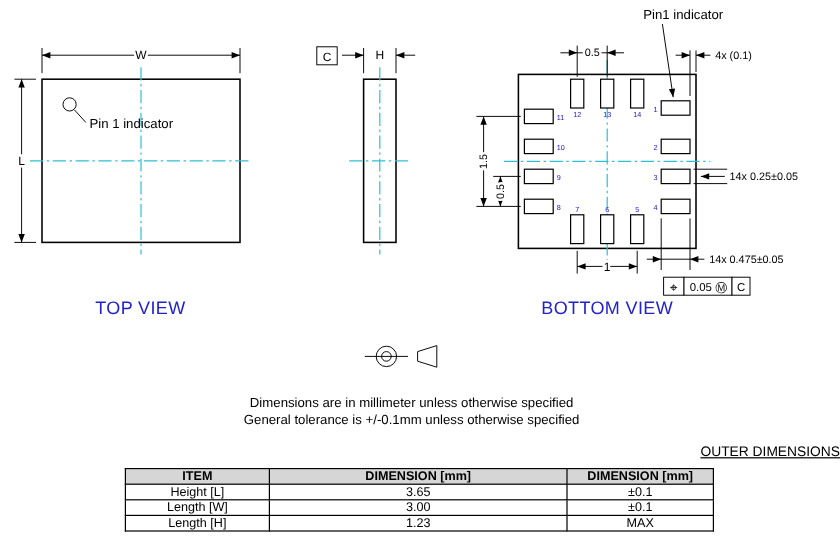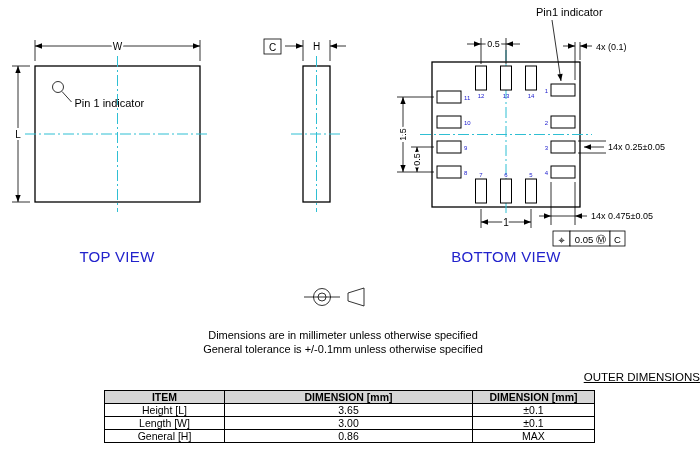--- a/index.html
+++ b/index.html
@@ -206,20 +206,20 @@
       <td>Height [L]</td>
       <td>3.65</td>
       <td>±0.1</td>
     </tr>
     <tr>
       <td>Length [W]</td>
       <td>3.00</td>
       <td>±0.1</td>
     </tr>
     <tr>
-      <td>General [H]</td>
-      <td>0.86</td>
+      <td>Length [H]</td>
+      <td>1.23</td>
       <td>MAX</td>
     </tr>
   </tbody>
 </table>
 
 </div>
 
 </body></html>

